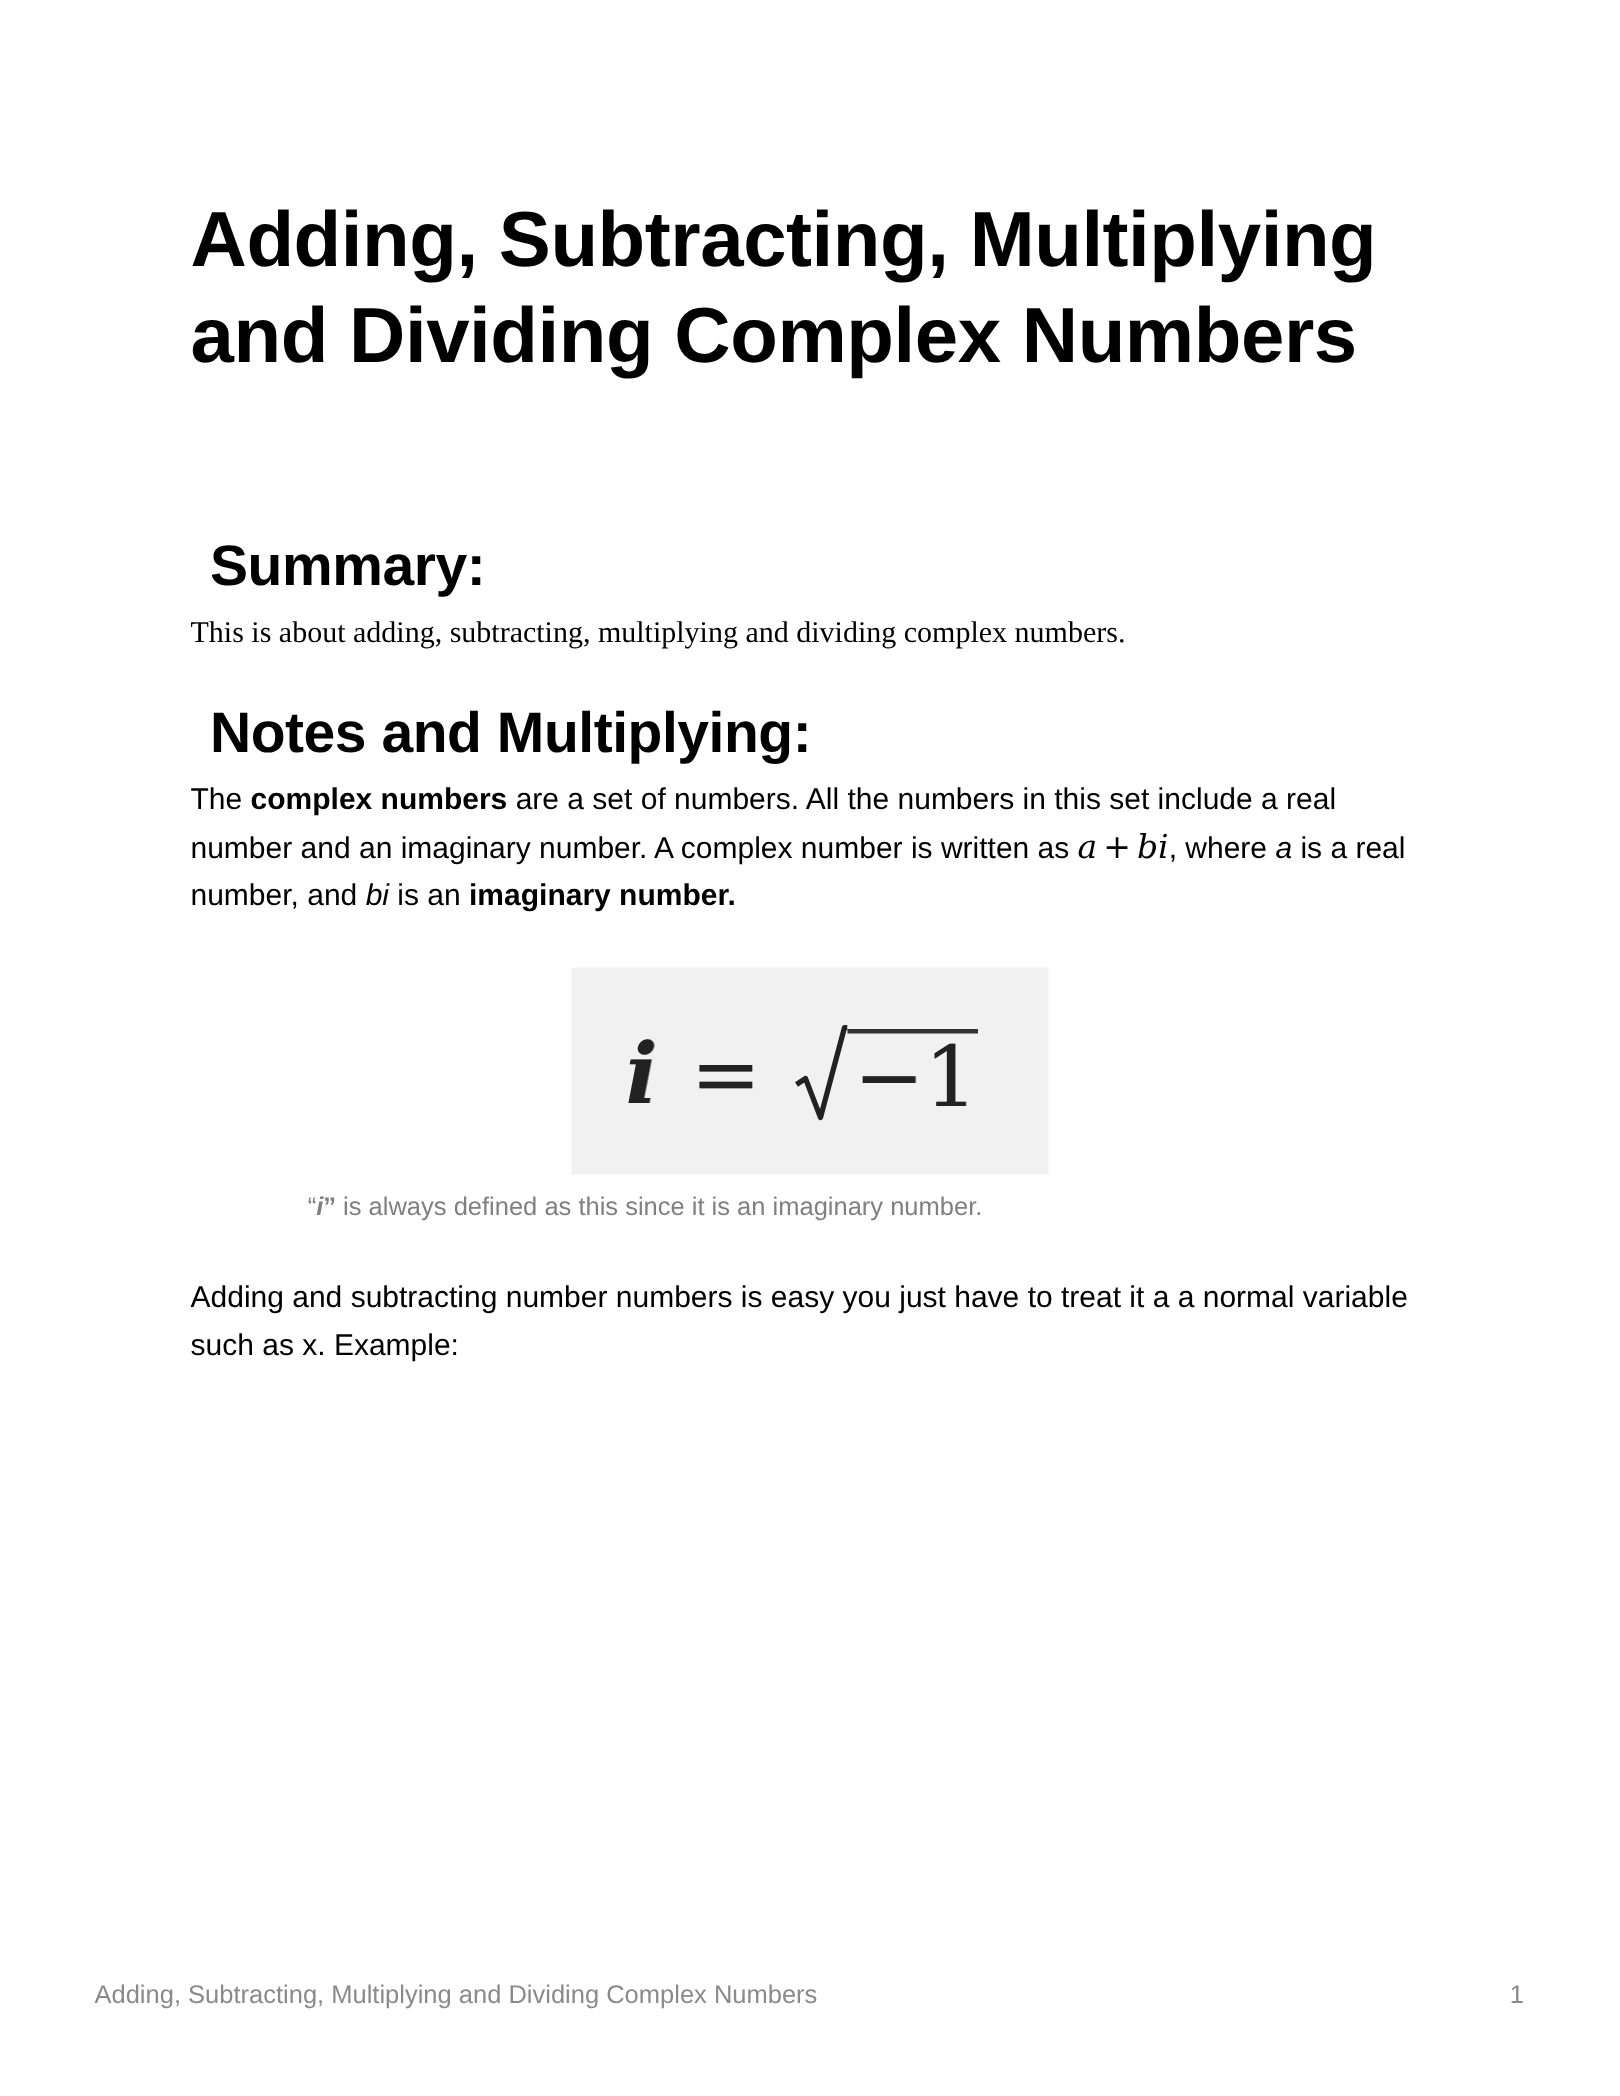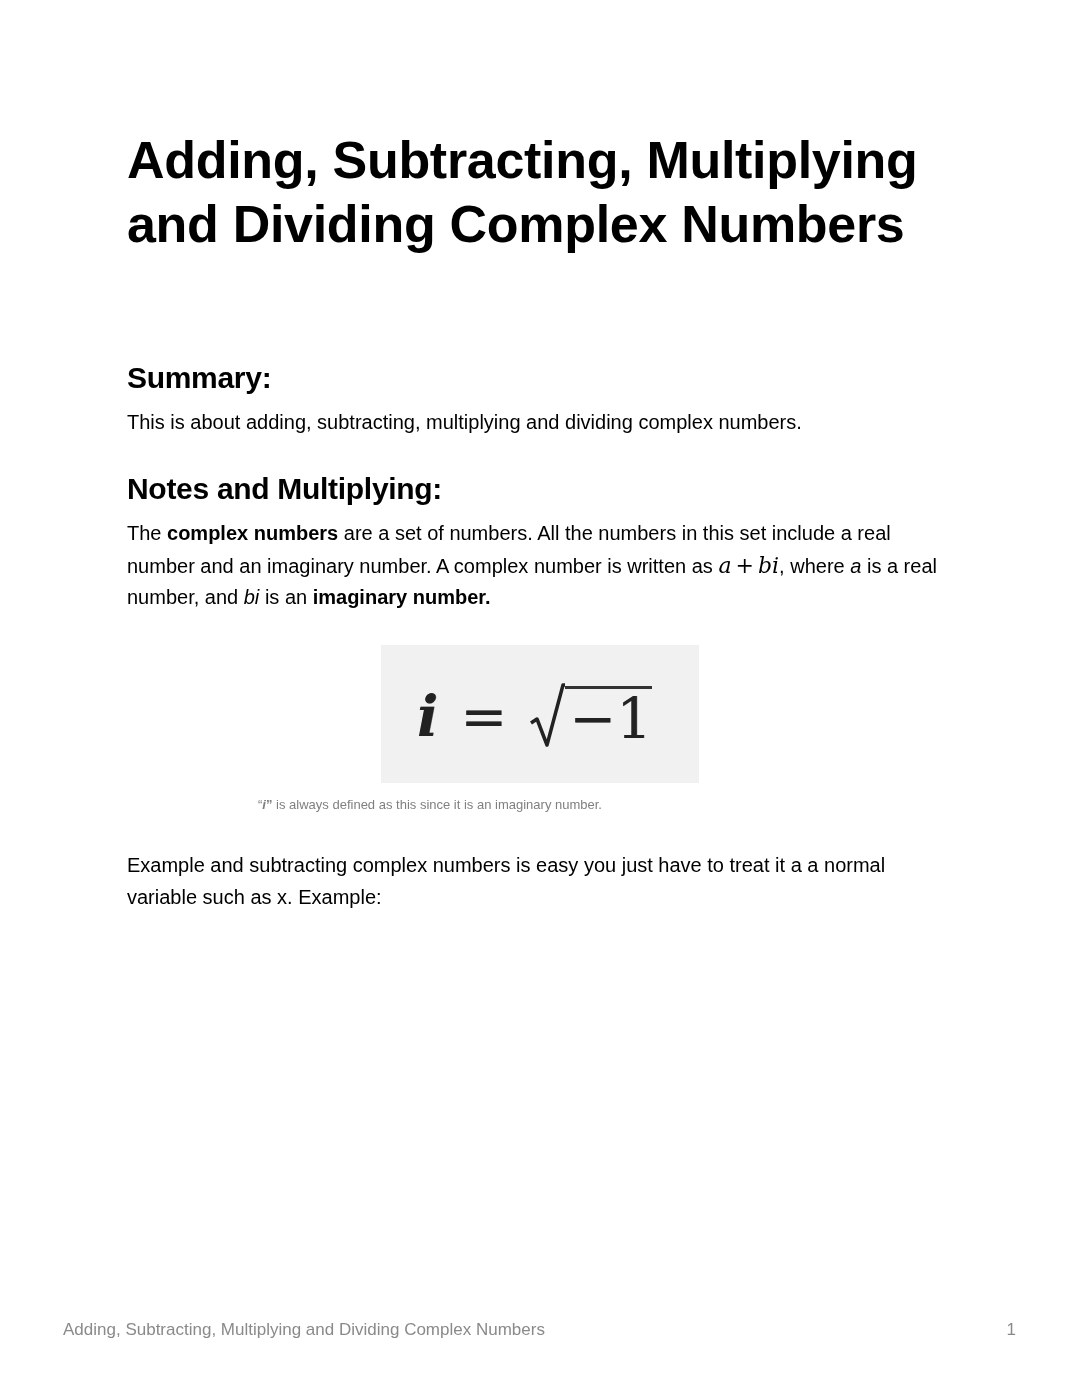--- a/index.html
+++ b/index.html
@@ -27,23 +27,23 @@
     left: 0;
     width: 830px;
     margin: 0;
     font-size: 52px;
     line-height: 64px;
     font-weight: bold;
     letter-spacing: -0.3px;
   }
   .h2 {
     position: absolute;
-    left: 0;
+    left: 13px;
     margin: 0;
-    font-size: 30px;
+    font-size: 38px;
     line-height: 36px;
     font-weight: bold;
     letter-spacing: -0.3px;
   }
   .p {
     position: absolute;
     left: 0;
     margin: 0;
     width: 830px;
     font-size: 20px;
@@ -88,21 +88,21 @@
     padding-left: 4px;
     line-height: 60px;
     margin-top: 2px;
   }
   .caption {
     position: absolute;
     left: 0;
     top: 793px;
     width: 860px;
     text-align: center;
-    font-size: 13px;
+    font-size: 17px;
     line-height: 24px;
     color: #808080;
   }
   .footer-left {
     position: absolute;
     left: 63px;
     top: 1318px;
     font-size: 17px;
     line-height: 24px;
     color: #8a8a8a;
@@ -117,26 +117,26 @@
   }
 </style>
 </head>
 <body>
 
 <div class="page">
 
   <h1 class="title">Adding, Subtracting, Multiplying and Dividing Complex Numbers</h1>
 
   <h2 class="h2" style="top:360px;">Summary:</h2>
-  <p class="p" style="top:407px;">This is about adding, subtracting, multiplying and dividing complex numbers.</p>
+  <p class="p" style="top:407px;font-family:Liberation Serif, serif;">This is about adding, subtracting, multiplying and dividing complex numbers.</p>
 
   <h2 class="h2" style="top:471px;">Notes and Multiplying:</h2>
   <p class="p" style="top:518px;"><span>The </span><b>complex numbers</b><span> are a set of numbers. All the numbers in this set include a real number and an imaginary number. A complex number is written as </span><span class="math"><span>a</span><span class="op">+</span><span>bi</span></span><span>, where </span><i>a</i><span> is a real number, and </span><i>bi</i><span> is an </span><b>imaginary number.</b></p>
 
-  <p class="p" style="top:850px;">Example and subtracting complex numbers is easy you just have to treat it a a normal variable such as x. Example:</p>
+  <p class="p" style="top:850px;">Adding and subtracting number numbers is easy you just have to treat it a a normal variable such as x. Example:</p>
 </div>
 
 <div class="figure">
   <div class="eq">
     <span class="var">i</span>
     <span class="eqsign">=</span>
     <span class="sqrt-wrap">
       <svg class="radical" viewBox="0 0 36 66">
         <polyline points="2,40 8,36 18,62 34,2 36,2" fill="none" stroke="#222" stroke-width="3.5" stroke-linejoin="round"></polyline>
       </svg>

